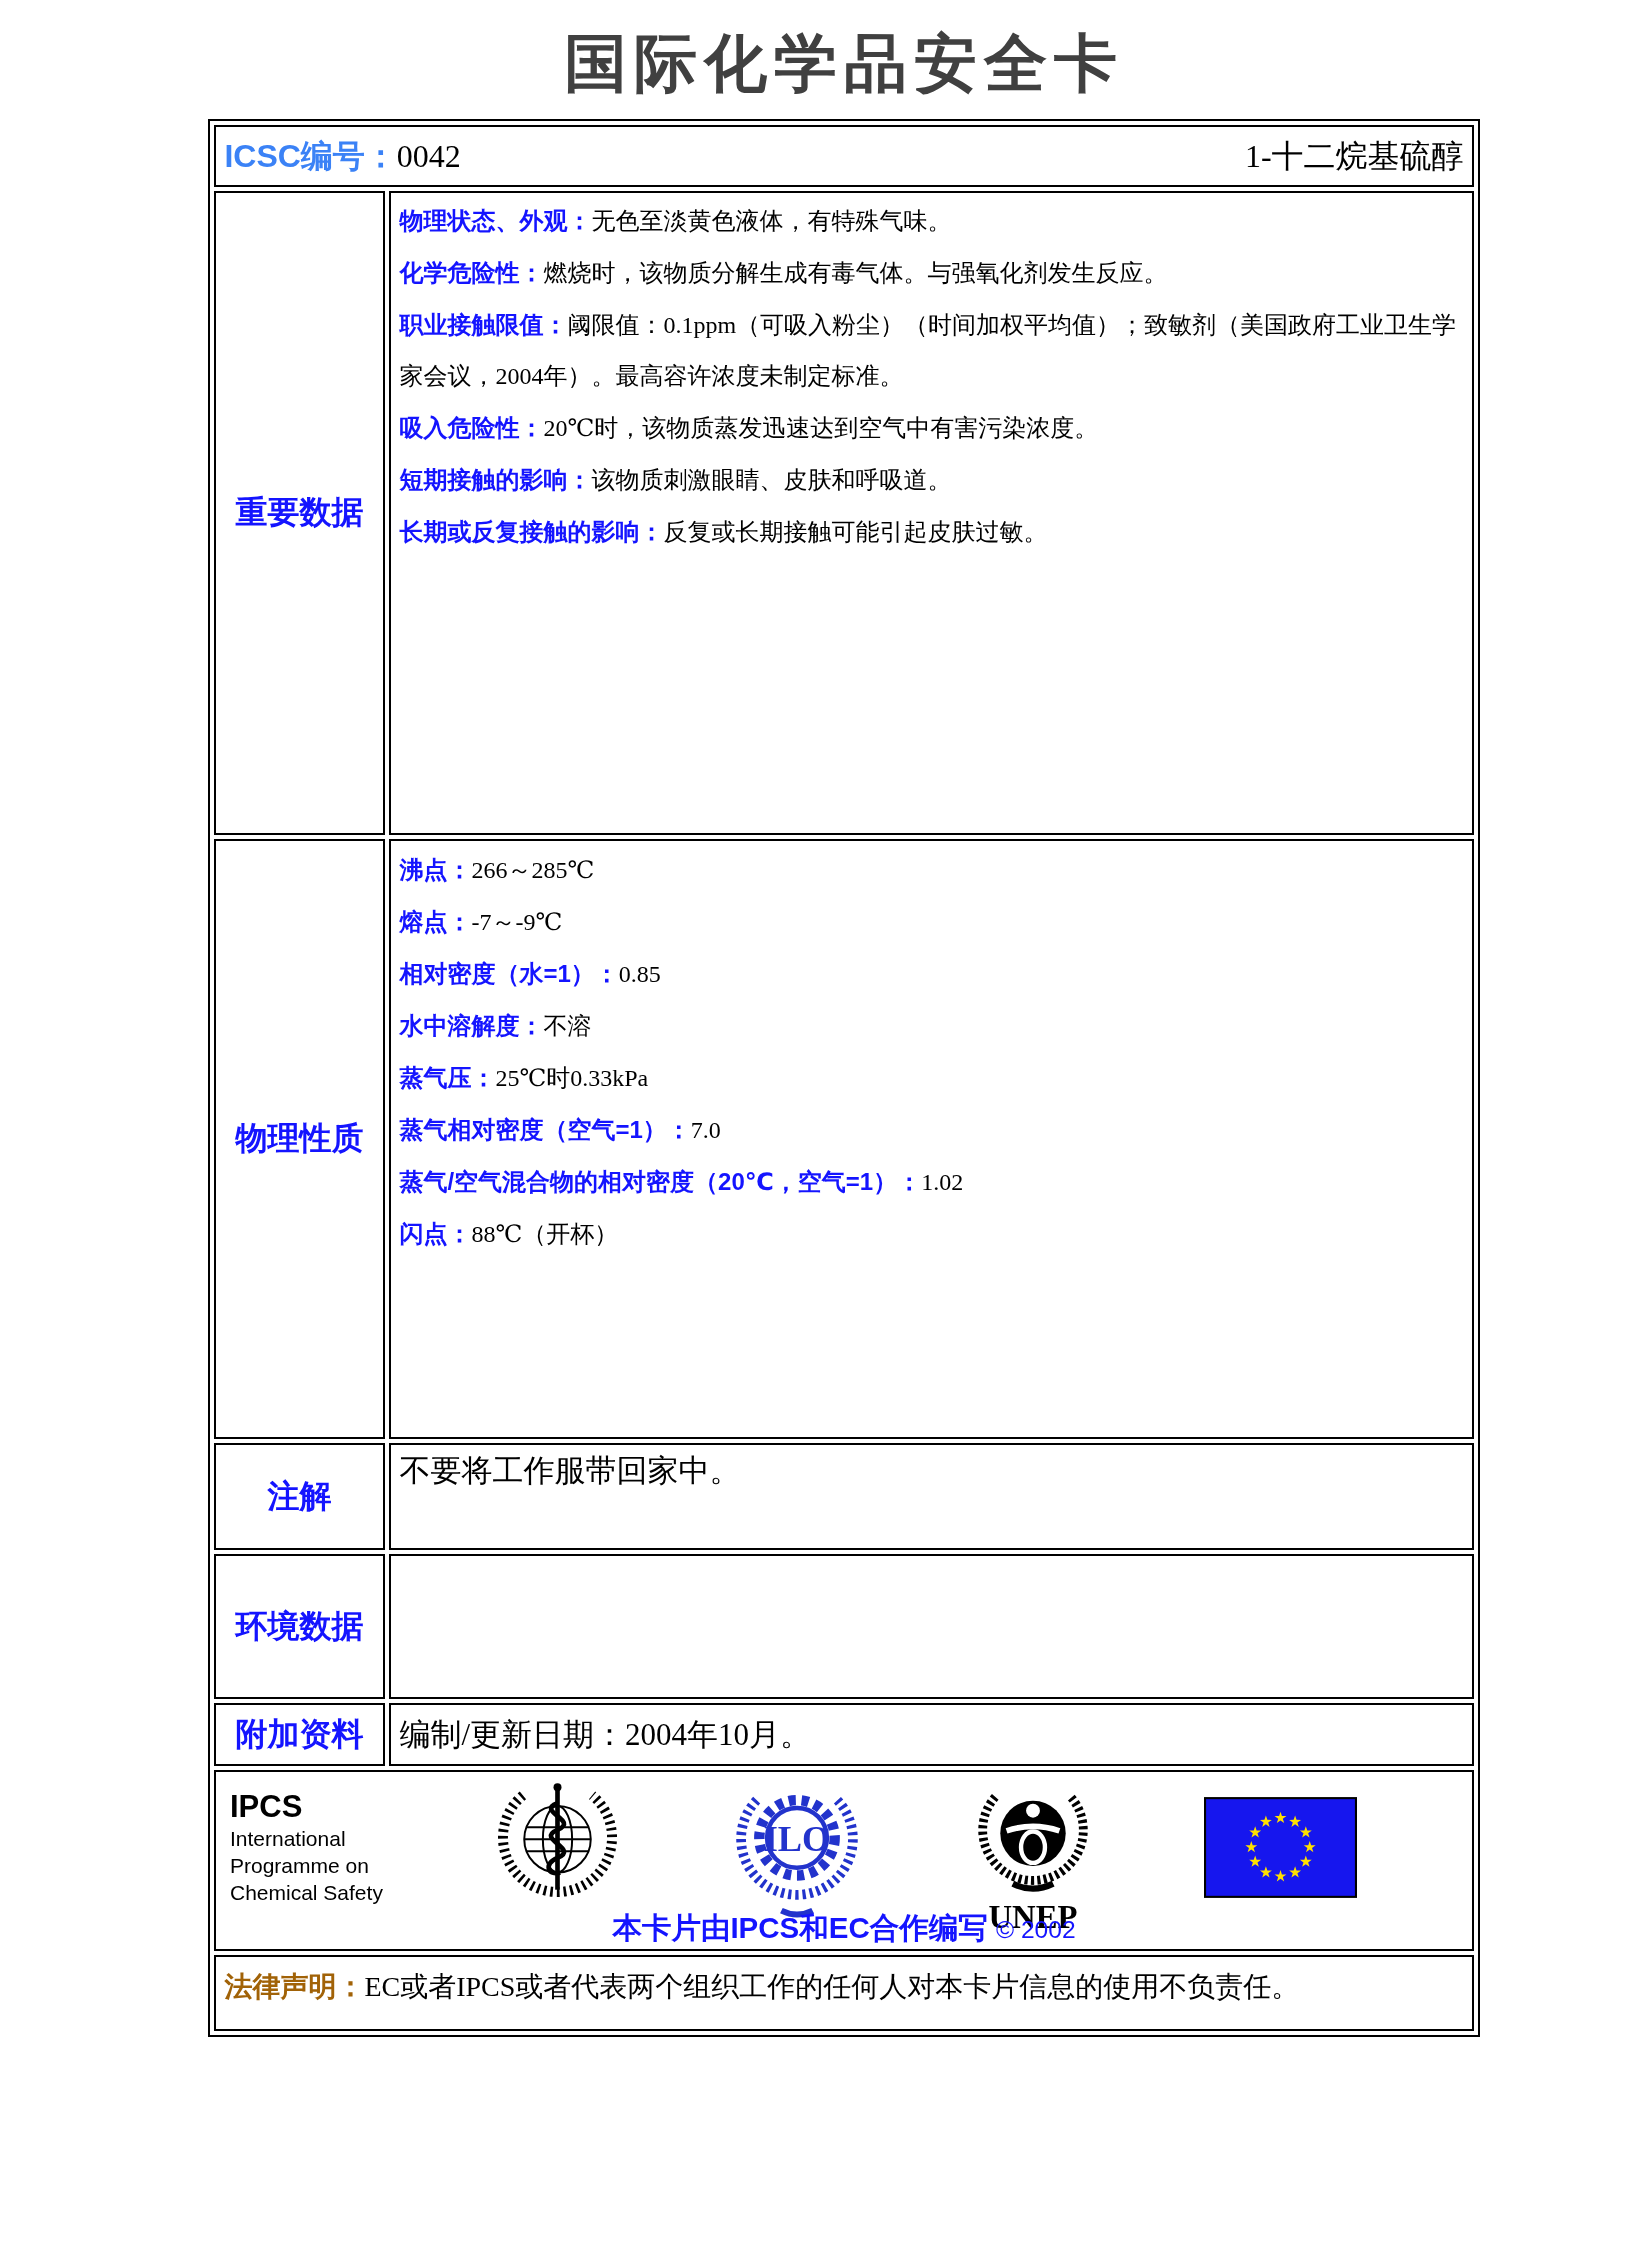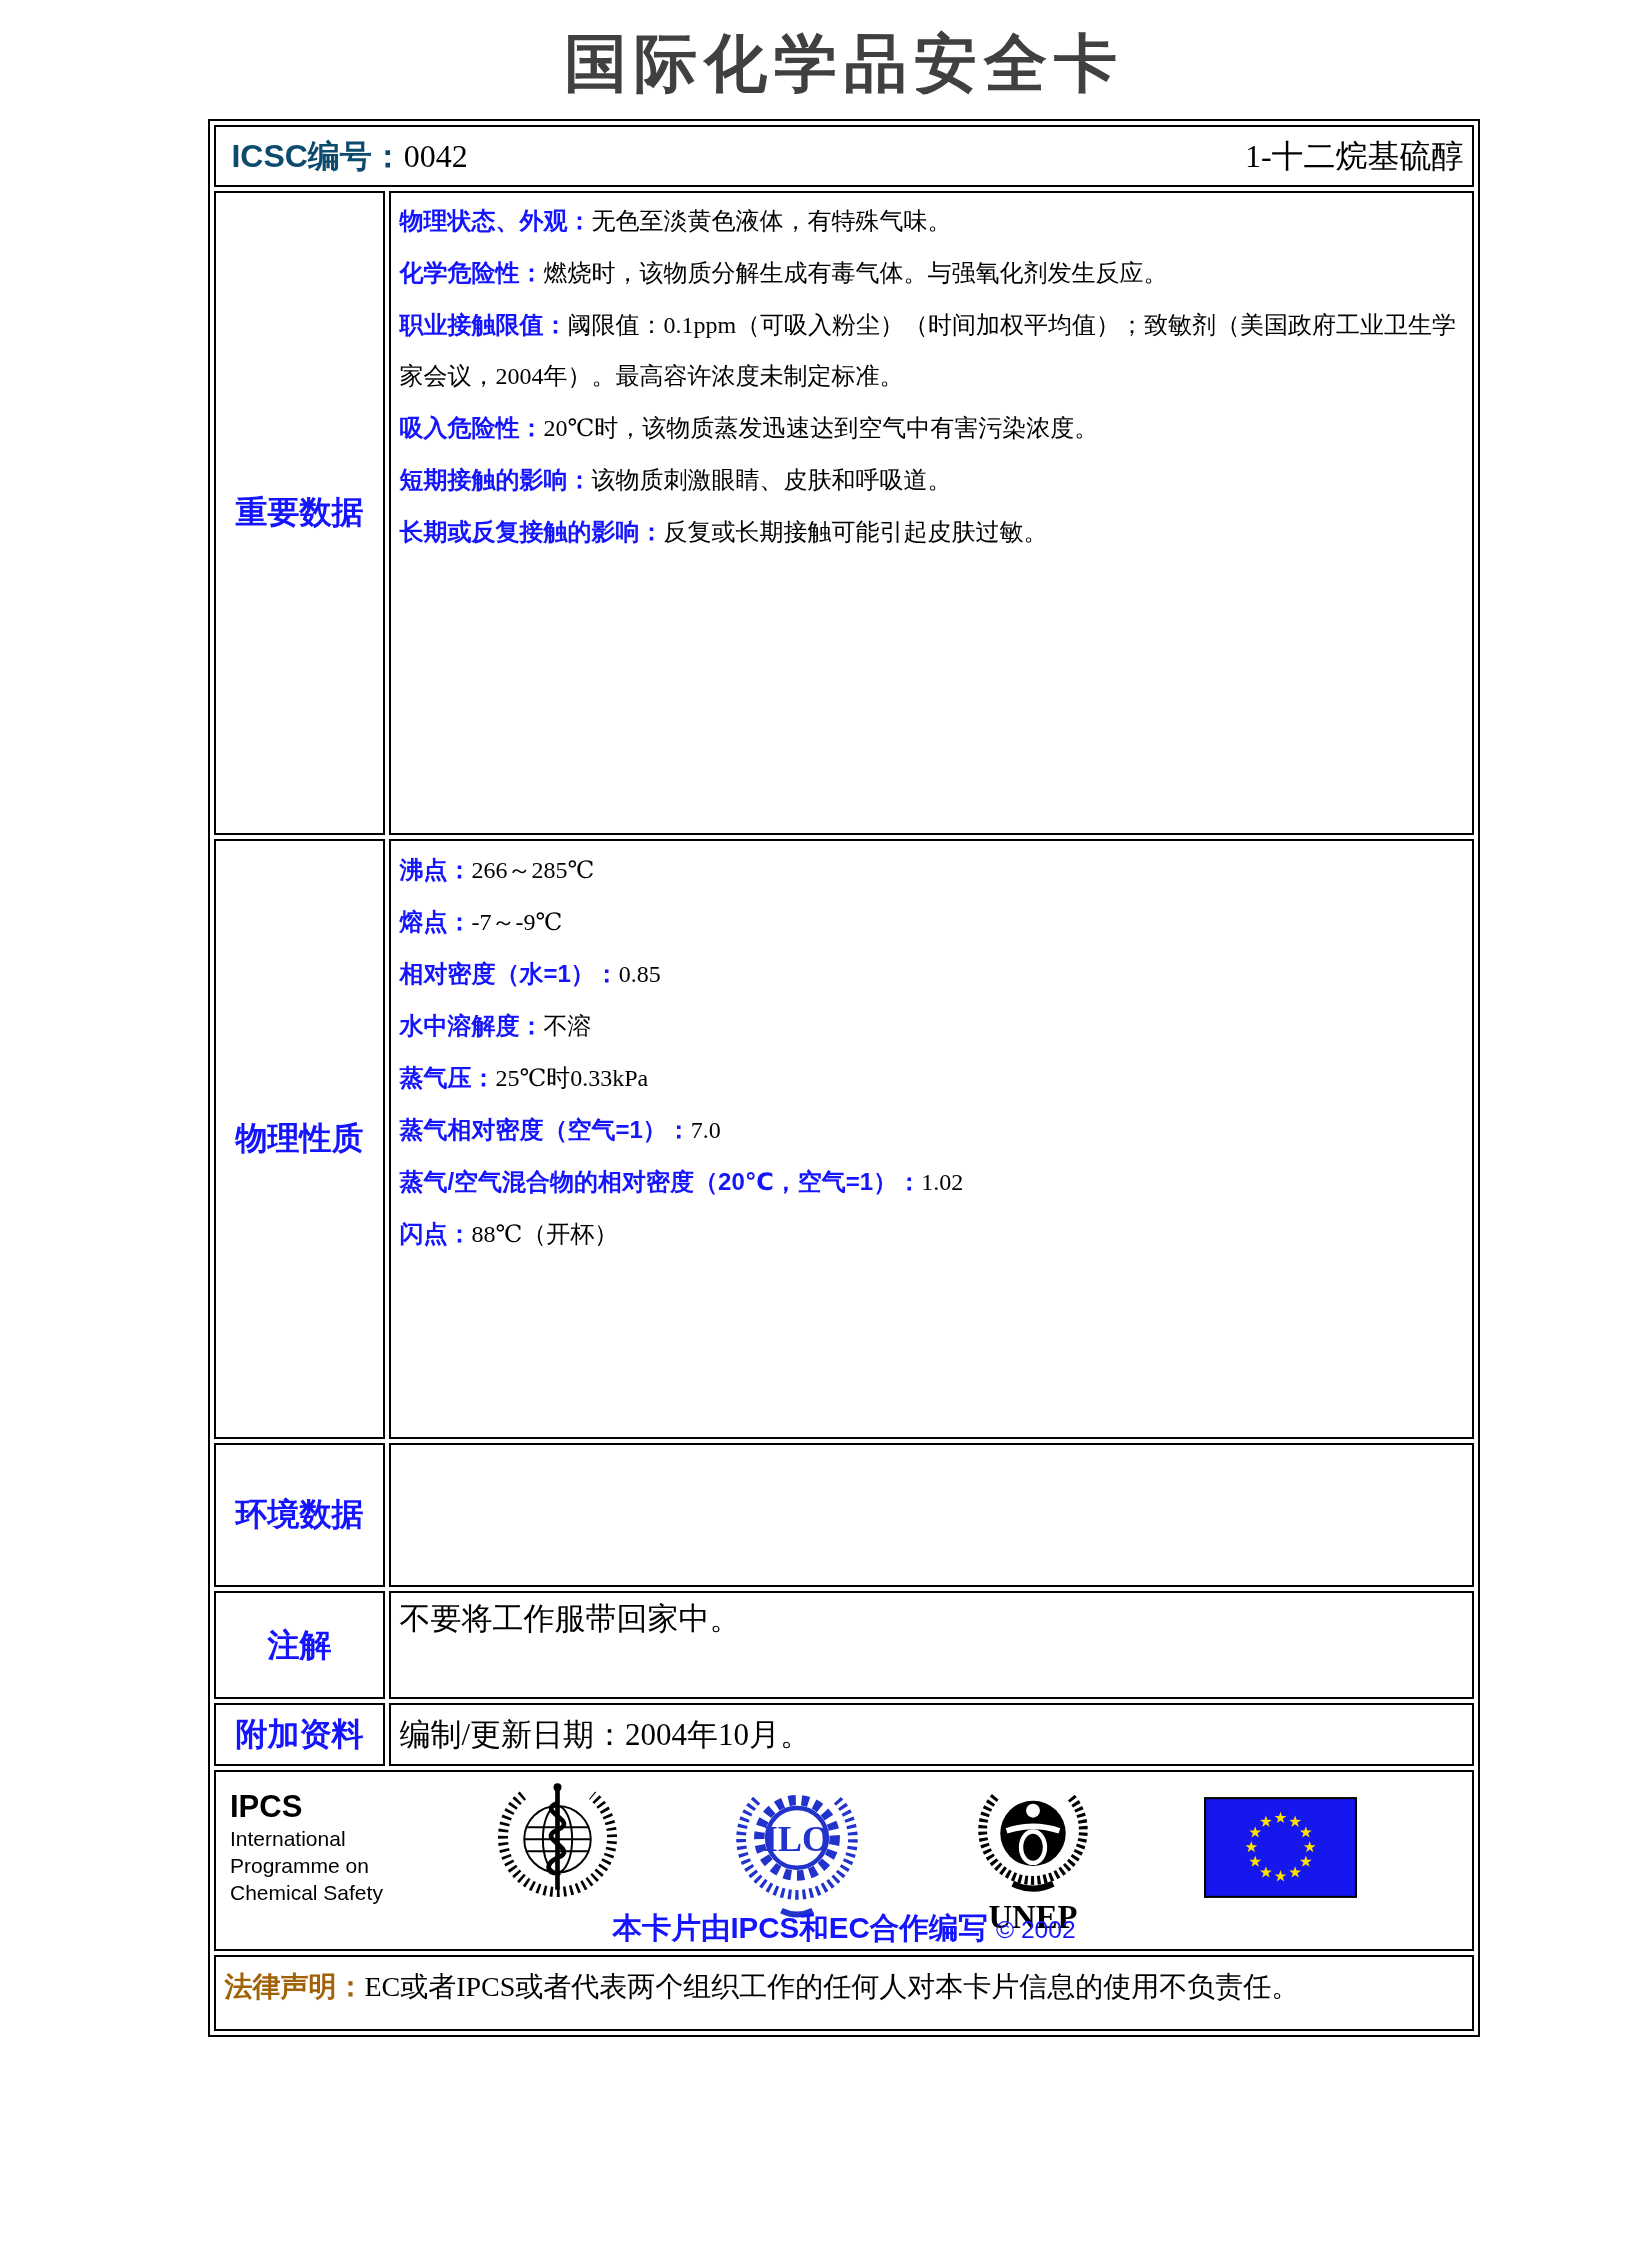--- a/index.html
+++ b/index.html
@@ -18,23 +18,22 @@
     table-layout:fixed; background:#fff;
   }
   td { border:2.1px solid #000; background:#fff; vertical-align:top; padding:2.8px 8.4px; }
   td.lbl {
     text-align:center; vertical-align:middle; color:#1414ff; padding:8px;
     font-family:"Liberation Sans","DejaVu Sans",sans-serif;
     font-weight:bold; font-size:32px; line-height:1.35;
   }
   .hdr-row { display:flex; justify-content:space-between; align-items:center; font-size:32px; line-height:1.2; }
   .hdr-row .k {
-    color:#0c4a6e; font-weight:bold;
-    font-family:"Liberation Sans","DejaVu Sans",sans-serif;
-    margin-left:7px;
+    color:#3b82f6; font-weight:bold;
+    font-family:"Liberation Sans","DejaVu Sans",sans-serif;
   }
   .kv { font-size:24px; line-height:51px; }
   .kv .k {
     color:#1414ff; font-weight:bold;
     font-family:"Liberation Sans","DejaVu Sans",sans-serif;
   }
   .plain { font-size:31px; line-height:45px; }
   .ipcs-wrap { position:relative; height:100%; }
   .ipcs-row {
     display:flex; justify-content:space-between; align-items:flex-start;
@@ -100,30 +99,30 @@
       <div class="kv"><span class="k">相对密度（水=1）：</span><span>0.85</span></div>
       <div class="kv"><span class="k">水中溶解度：</span><span>不溶</span></div>
       <div class="kv"><span class="k">蒸气压：</span><span>25℃时0.33kPa</span></div>
       <div class="kv"><span class="k">蒸气相对密度（空气=1）：</span><span>7.0</span></div>
       <div class="kv"><span class="k">蒸气/空气混合物的相对密度（20℃，空气=1）：</span><span>1.02</span></div>
       <div class="kv"><span class="k">闪点：</span><span>88℃（开杯）</span></div>
     </td>
   </tr>
 
   <tr>
+    <td class="lbl">注解</td>
+    <td style="height:98px;">
+      <div class="plain">不要将工作服带回家中。</div>
+    </td>
+  </tr>
+
+  <tr>
     <td class="lbl">环境数据</td>
     <td style="height:135px;">
       <div class="plain"></div>
-    </td>
-  </tr>
-
-  <tr>
-    <td class="lbl">注解</td>
-    <td style="height:98px;">
-      <div class="plain">不要将工作服带回家中。</div>
     </td>
   </tr>
 
   <tr>
     <td class="lbl">附加资料</td>
     <td style="height:44px; vertical-align:middle;">
       <div class="plain" style="line-height:1.2;">编制/更新日期：2004年10月。</div>
     </td>
   </tr>
 

